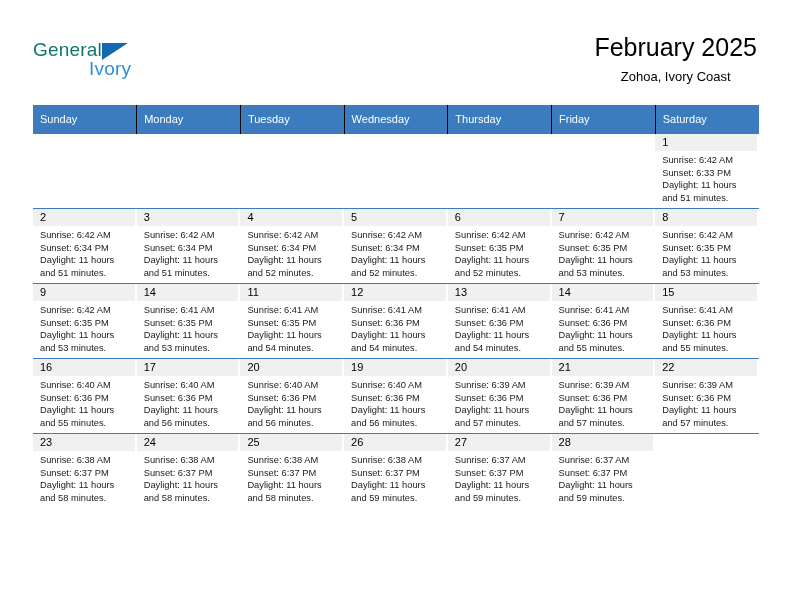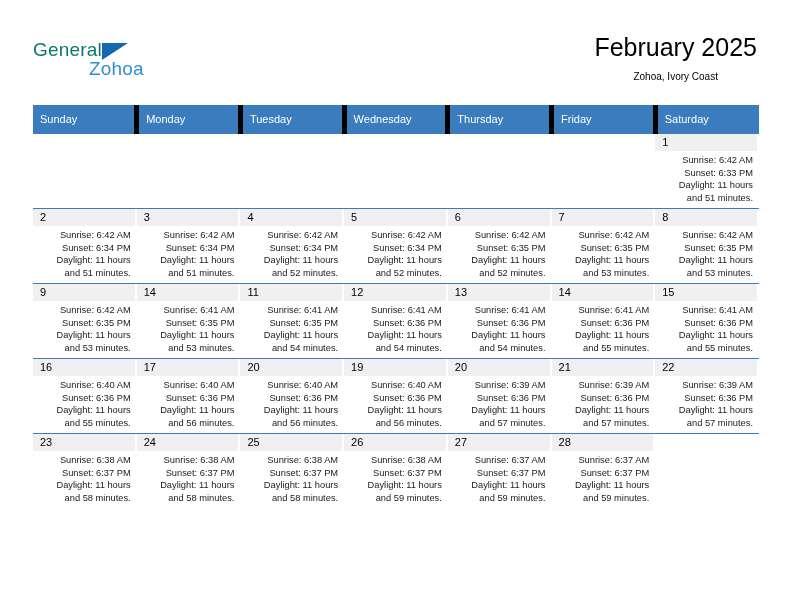--- a/index.html
+++ b/index.html
@@ -69,21 +69,21 @@
     top: 32px;
     text-align: center;
   }
   .cal-title {
     font-size: 25px;
     color: #000000;
     line-height: 30px;
     white-space: nowrap;
   }
   .cal-subtitle {
-    font-size: 10px;
+    font-size: 13px;
     color: #000000;
     line-height: 18px;
     margin-top: 6px;
     white-space: nowrap;
   }
 
   
   .calendar {
     position: absolute;
     left: 33px;
@@ -94,21 +94,21 @@
   }
   .calendar th {
     background: #3a7cbe;
     color: #ffffff;
     font-size: 11px;
     font-weight: normal;
     text-align: left;
     padding: 5px 0 5px 7px;
     height: 18px;
     vertical-align: middle;
-    border-right: 5px solid #000000;
+    border-right: 1px solid #000000;
   }
   .calendar th:last-child {
     border-right: none;
   }
   .calendar td {
     width: 103.71px;
     height: 74px;
     padding: 0;
     vertical-align: top;
     border-top: 1px solid #3a7cbe;
@@ -131,40 +131,39 @@
   }
   .daycell.empty .daynum-band {
     background: #ffffff;
     border-right: none;
   }
   .details {
     padding: 3px 6px 0 7px;
     font-size: 9.3px;
     line-height: 12.6px;
     color: #1a1a1a;
-    text-align: right;
   }
   .details div {
     white-space: nowrap;
   }
   .details .wrap2 {
     white-space: normal;
   }
 </style>
 </head>
 <body>
 
 <div class="page">
 
   <div class="header">
 
     <div class="logo">
       <span class="logo-general">General</span>
       <span class="logo-triangle"></span>
-      <span class="logo-blue">Zohoa</span>
+      <span class="logo-blue">Ivory</span>
     </div>
 
     <div class="title-block">
       <div class="cal-title">February 2025</div>
       <div class="cal-subtitle">Zohoa, Ivory Coast</div>
     </div>
 
   </div>
 
   <table class="calendar">

